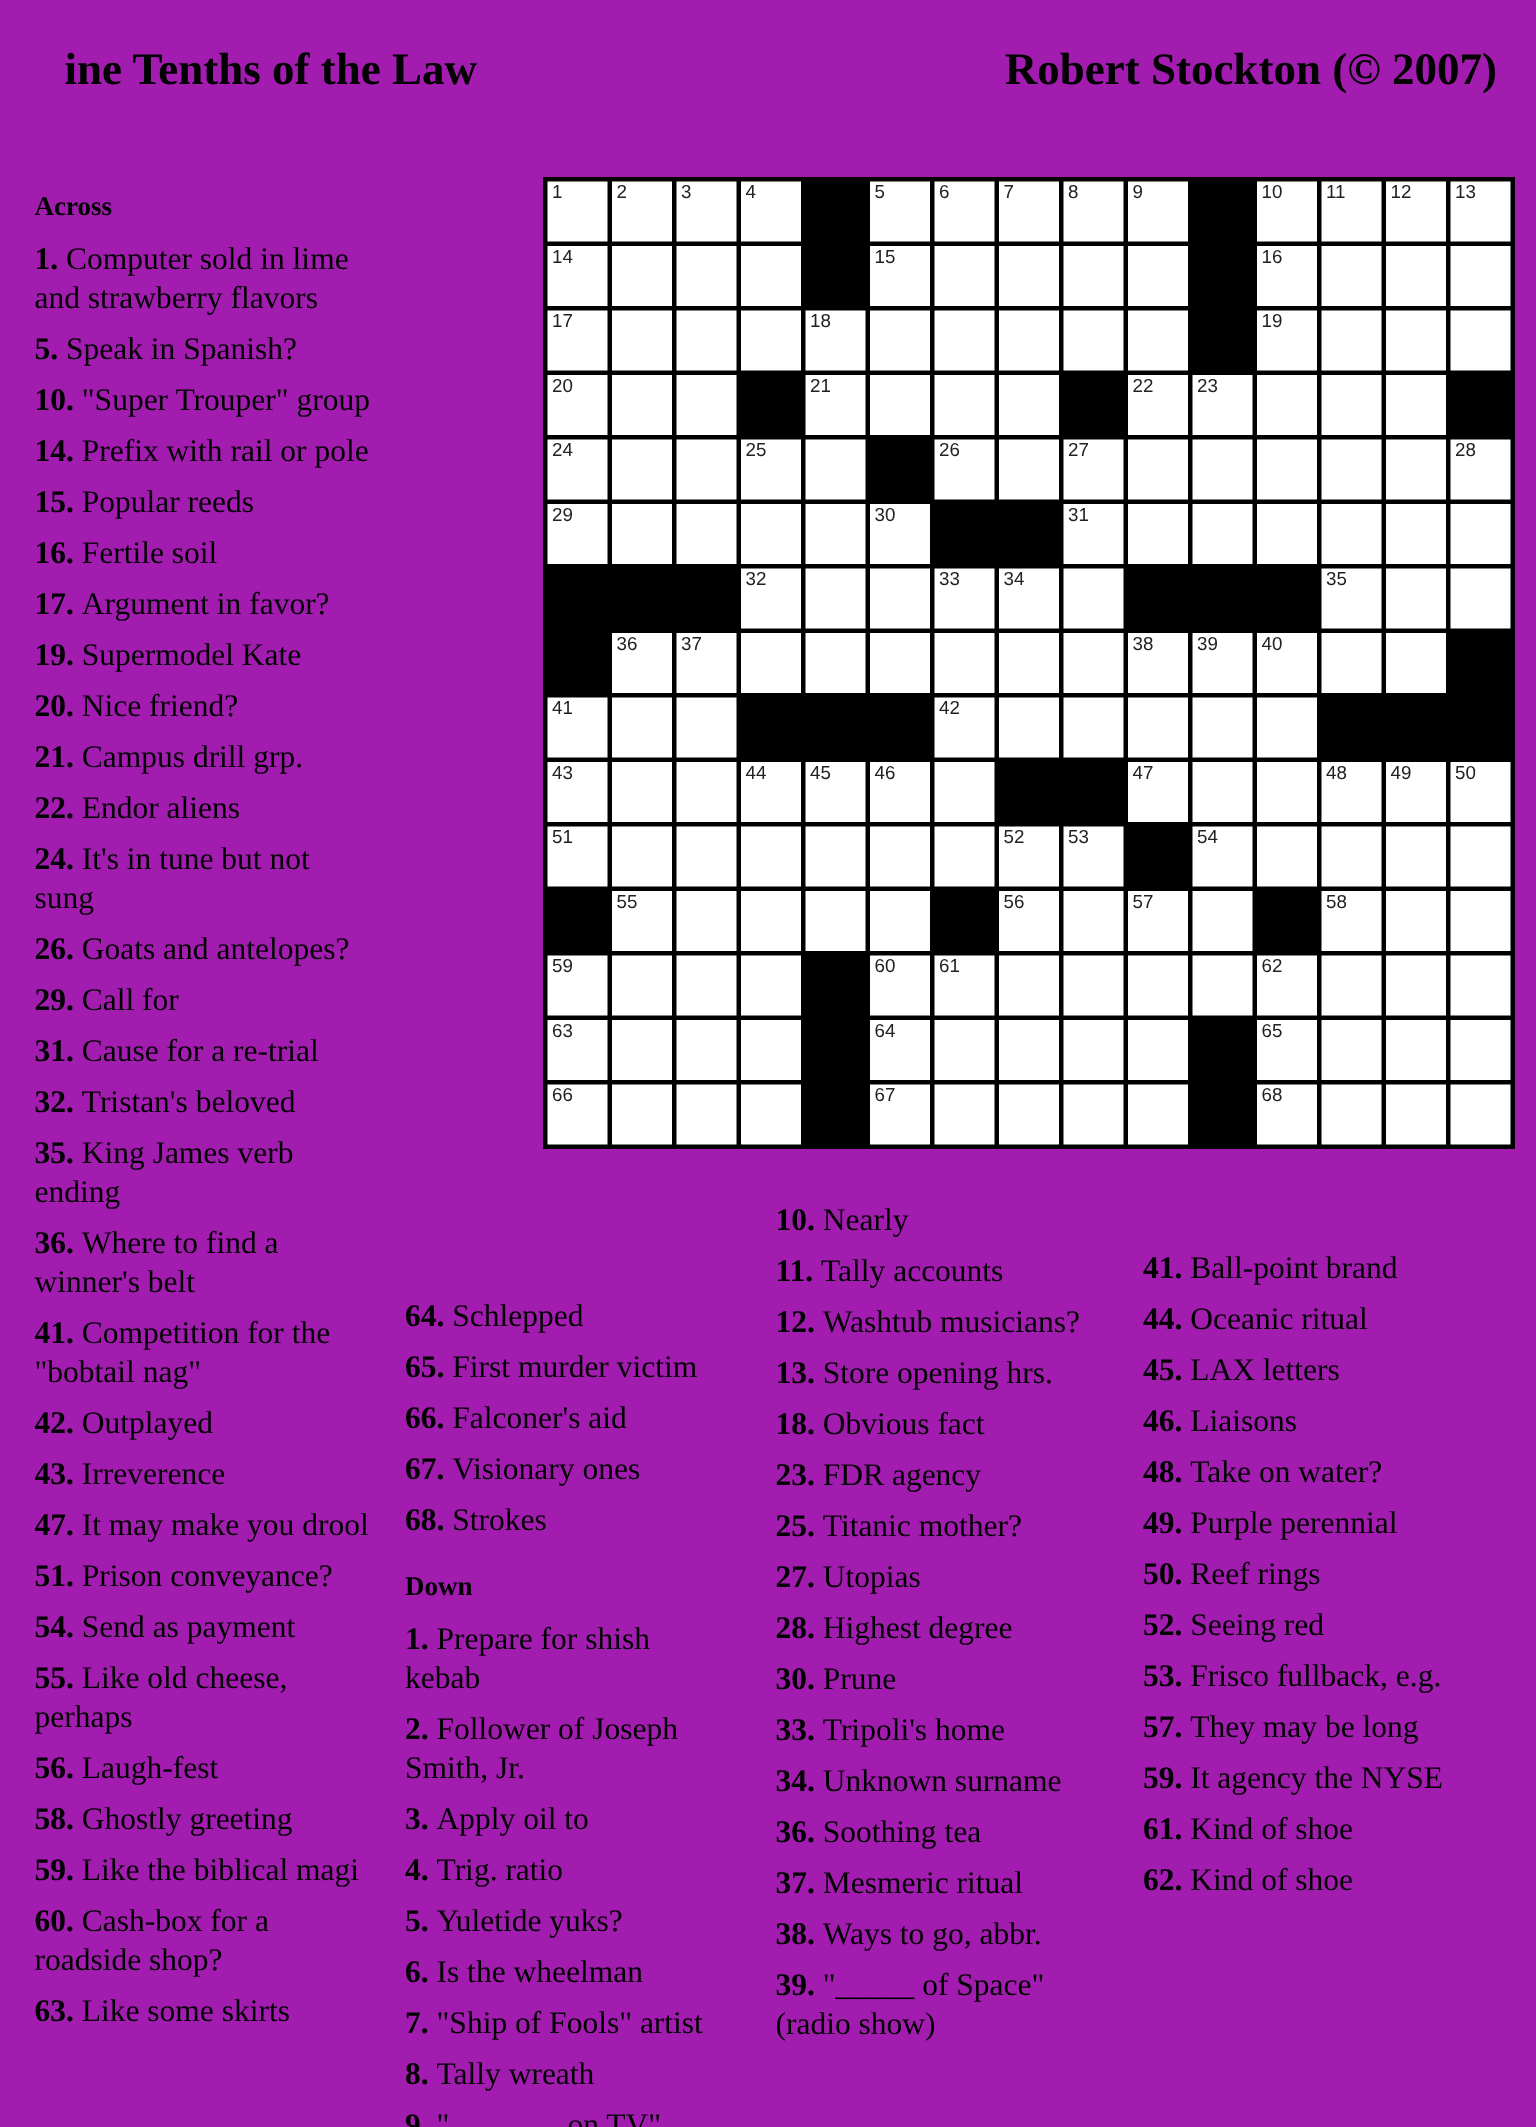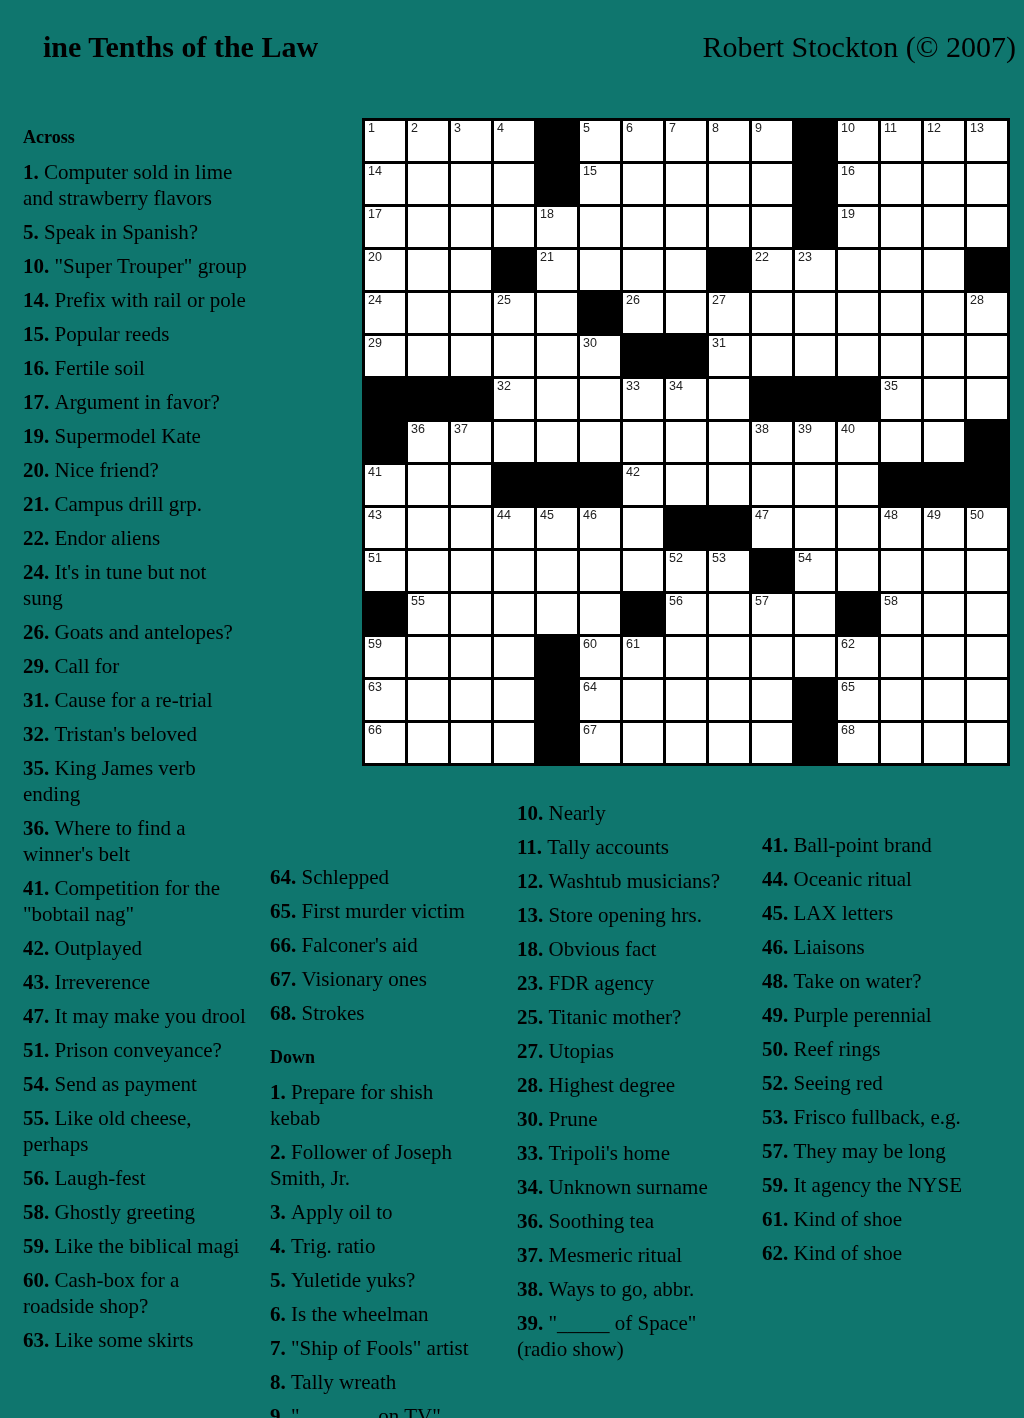--- a/index.html
+++ b/index.html
@@ -4,30 +4,30 @@
 <style>
   * { margin: 0; padding: 0; box-sizing: border-box; }
   html, body { background: #ffffff; }
   body {
     width: 1024px; height: 1418px;
     position: relative;
     font-family: "Liberation Serif", serif;
     color: #000;
     overflow: hidden;
   }
-  .page { position: absolute; inset: 0; background: #0f766e; }
+  .page { position: absolute; inset: 0; background: #a21caf; }
 
   .title {
     position: absolute; left: 43px; top: 30px;
     font-size: 30px; font-weight: bold; line-height: 34px;
     white-space: nowrap;
   }
   .byline {
-    position: absolute; right: 8px; top: 30px;
-    font-size: 30px; font-weight: normal; line-height: 34px;
+    position: absolute; right: 26px; top: 30px;
+    font-size: 30px; font-weight: bold; line-height: 34px;
     white-space: nowrap;
   }
 
   
   .grid {
     position: absolute; left: 362px; top: 118px;
     width: 648px; height: 648px;
     background: #000;
     border: 3px solid #000;
     display: grid;

